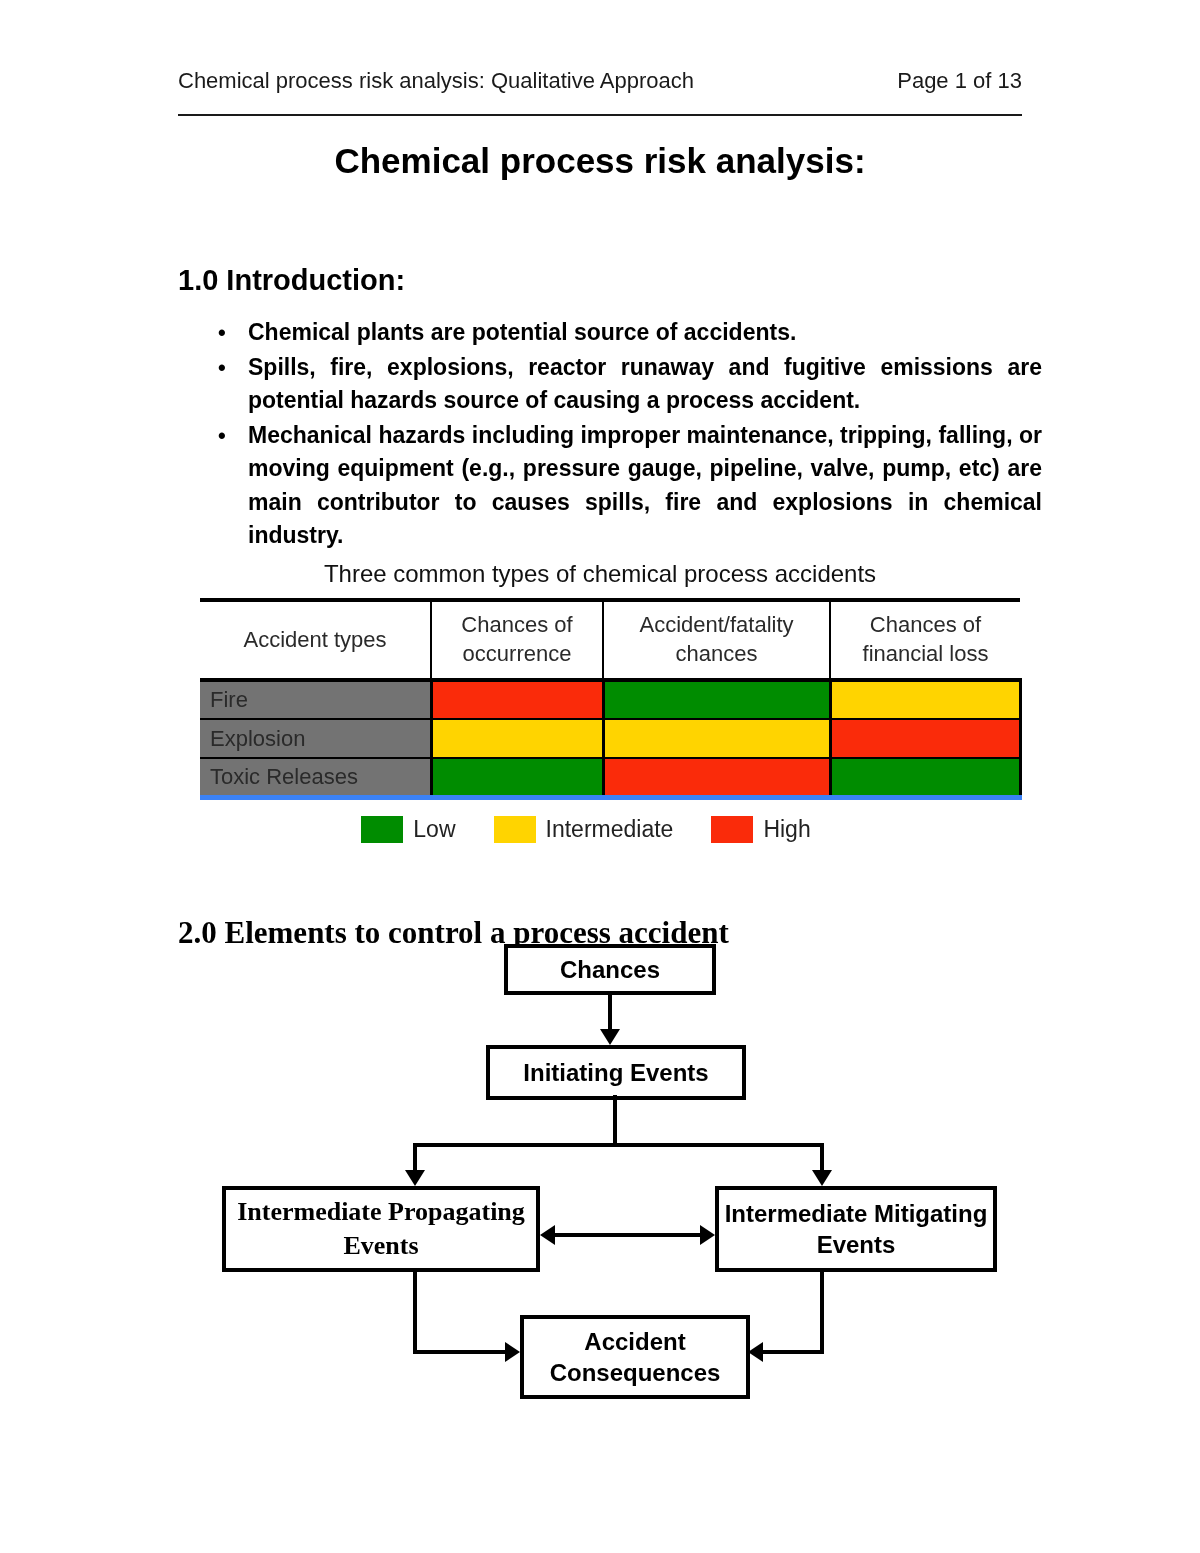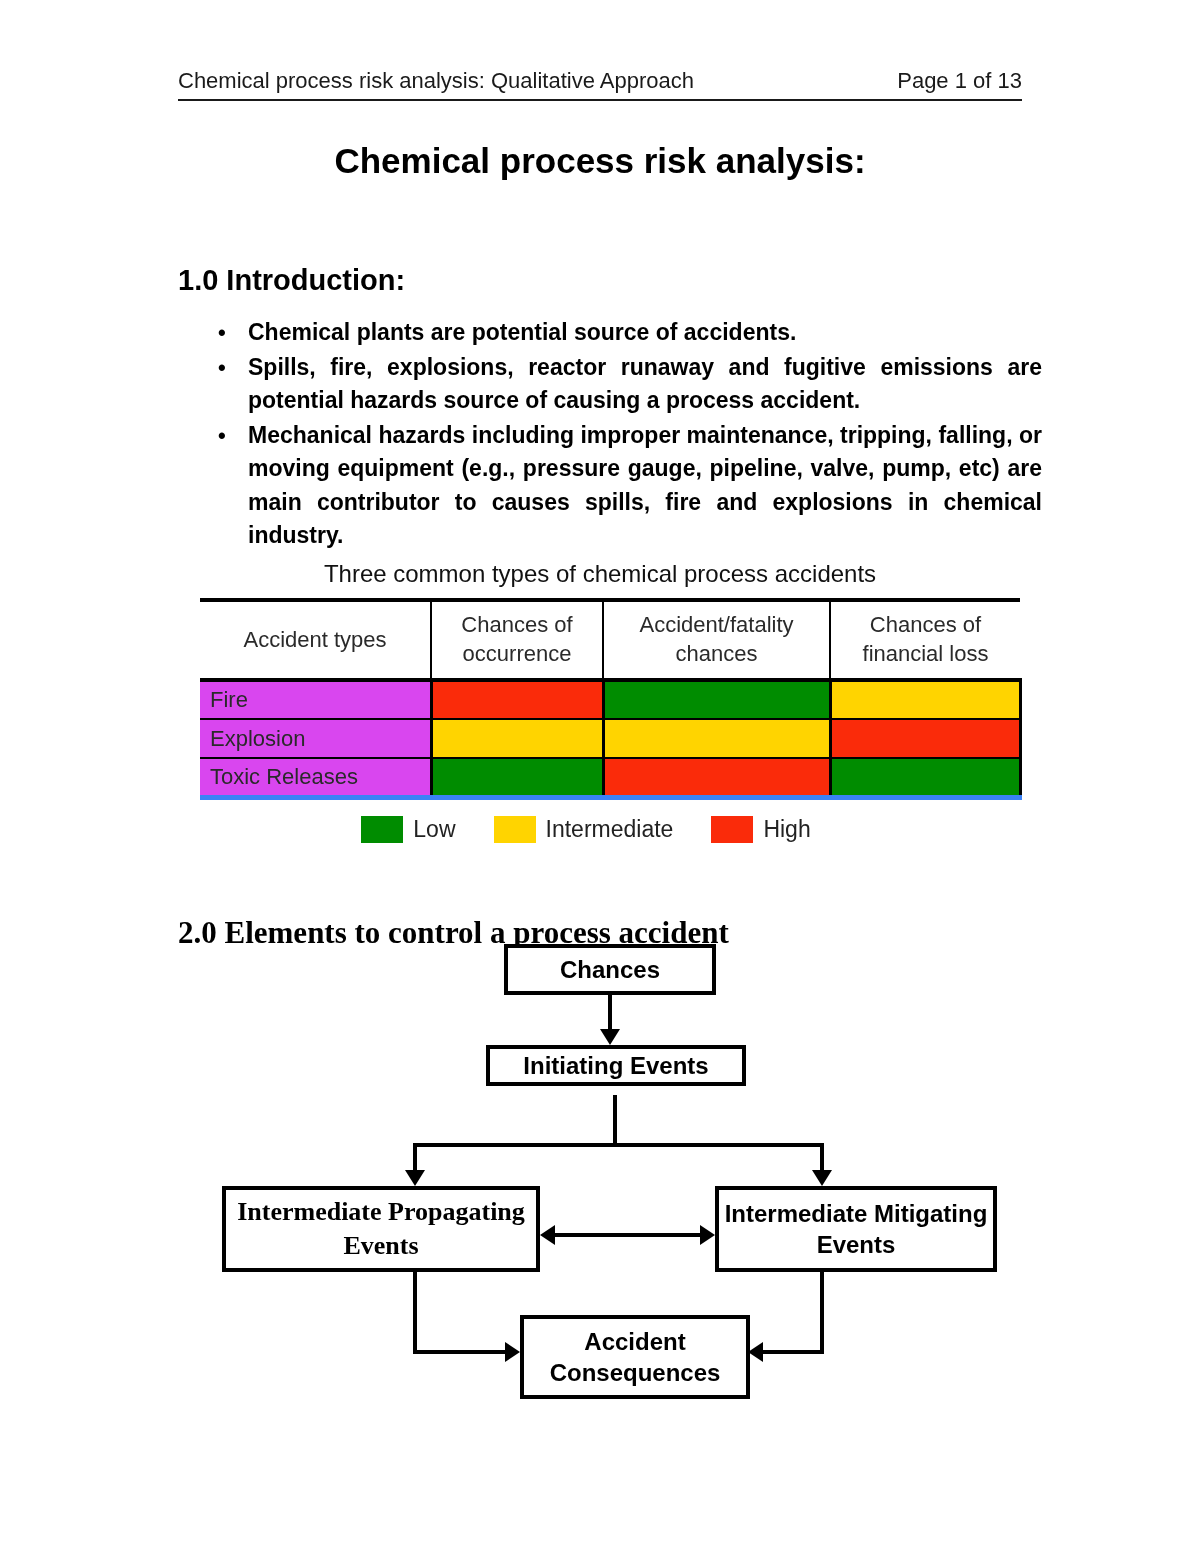--- a/index.html
+++ b/index.html
@@ -10,21 +10,21 @@
     background:#ffffff;
     font-family:"Liberation Sans", sans-serif;
     color:#000;
     overflow:hidden;
   }
   
   .hdr {
     position:absolute; left:178px; top:68px; width:844px;
     display:flex; justify-content:space-between; align-items:flex-end;
     font-size:22px; color:#1a1a1a;
-    border-bottom:2px solid #1a1a1a; padding-bottom:5px;
+    border-bottom:2px solid #1a1a1a; padding-bottom:20px;
   }
   
   .title {
     position:absolute; left:180px; top:138px; width:840px;
     text-align:center; font-weight:bold; font-size:35px; line-height:1.33;
   }
   
   .h1 {
     position:absolute; left:178px; top:264px;
     font-weight:bold; font-size:29px;
@@ -49,21 +49,21 @@
   .risk-table col.c1{width:231px}.risk-table col.c2{width:172px}
   .risk-table col.c3{width:227px}.risk-table col.c4{width:190px}
   .risk-table th {
     height:80px; font-weight:400; text-align:center; vertical-align:middle;
     line-height:1.3; border-top:4px solid #000; border-bottom:4px solid #000;
     padding:0 14px; background:#fff;
   }
   .risk-table th + th { border-left:2px solid #000; }
   .risk-table td { height:39px; border-bottom:2px solid #000; }
   .risk-table tr:last-child td { border-bottom:5px solid #3b82f6; }
-  .risk-table td.lbl { padding-left:10px; background:#d946ef; }
+  .risk-table td.lbl { padding-left:10px; background:#737373; }
   .risk-table td.risk { border-left:3px solid #000; }
   .risk-table td.risk:last-child { border-right:3px solid #000; }
   
   .legend {
     position:absolute; left:180px; top:816px; width:840px;
     display:flex; justify-content:center; align-items:center; gap:10px;
     font-size:23px; color:#222;
   }
   .swatch { width:42px; height:27px; display:inline-block; }
   .legend .lab { margin-right:28px; }
@@ -173,21 +173,21 @@
 
   <div class="h2">2.0 Elements to control a process accident</div>
 
   <div class="flow">
 
     <div class="fbox" style="left:504px; top:14px; width:212px; height:51px;">Chances</div>
 
     <div class="vline" style="left:608px; top:65px; height:36px;"></div>
     <div class="ah-down" style="left:600px; top:99px;"></div>
 
-    <div class="fbox" style="left:486px; top:115px; width:260px; height:41px;">Initiating Events</div>
+    <div class="fbox" style="left:486px; top:115px; width:260px; height:55px;">Initiating Events</div>
 
     <div class="vline" style="left:613px; top:165px; height:52px;"></div>
     <div class="hline" style="left:413px; top:213px; width:411px;"></div>
 
     <div class="vline" style="left:413px; top:213px; height:29px;"></div>
     <div class="ah-down" style="left:405px; top:240px;"></div>
 
     <div class="vline" style="left:820px; top:213px; height:29px;"></div>
     <div class="ah-down" style="left:812px; top:240px;"></div>
 

